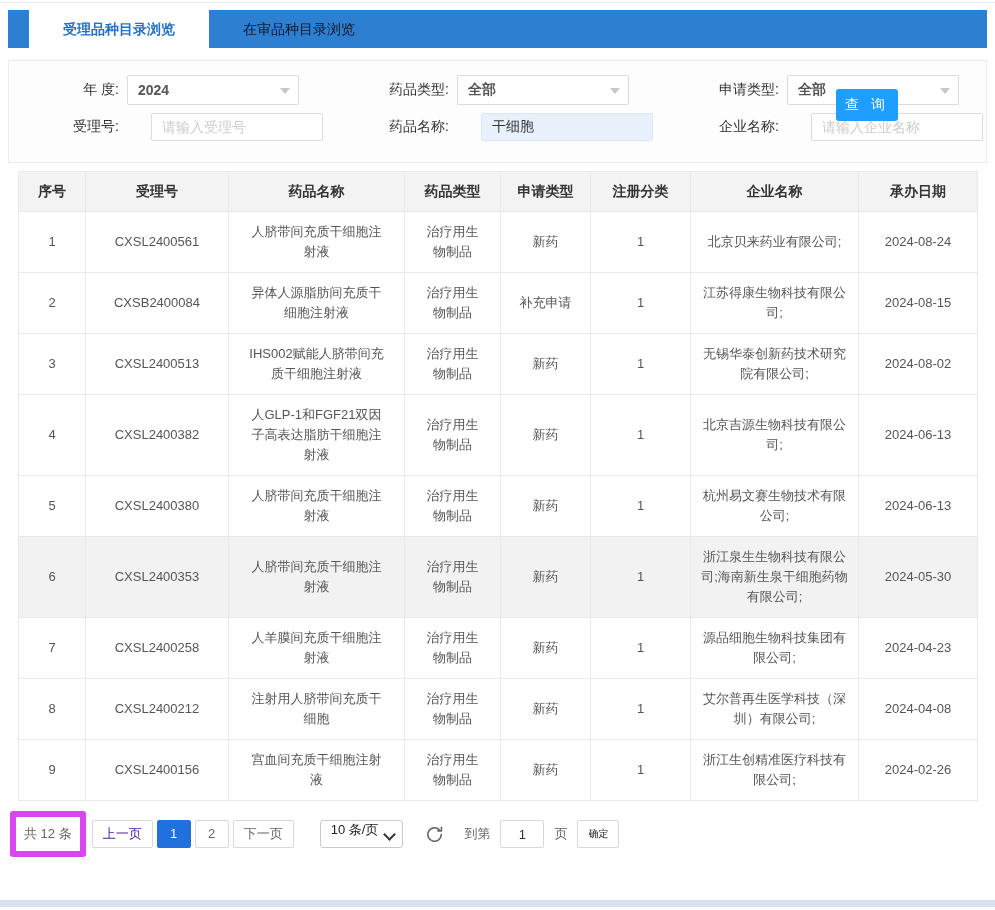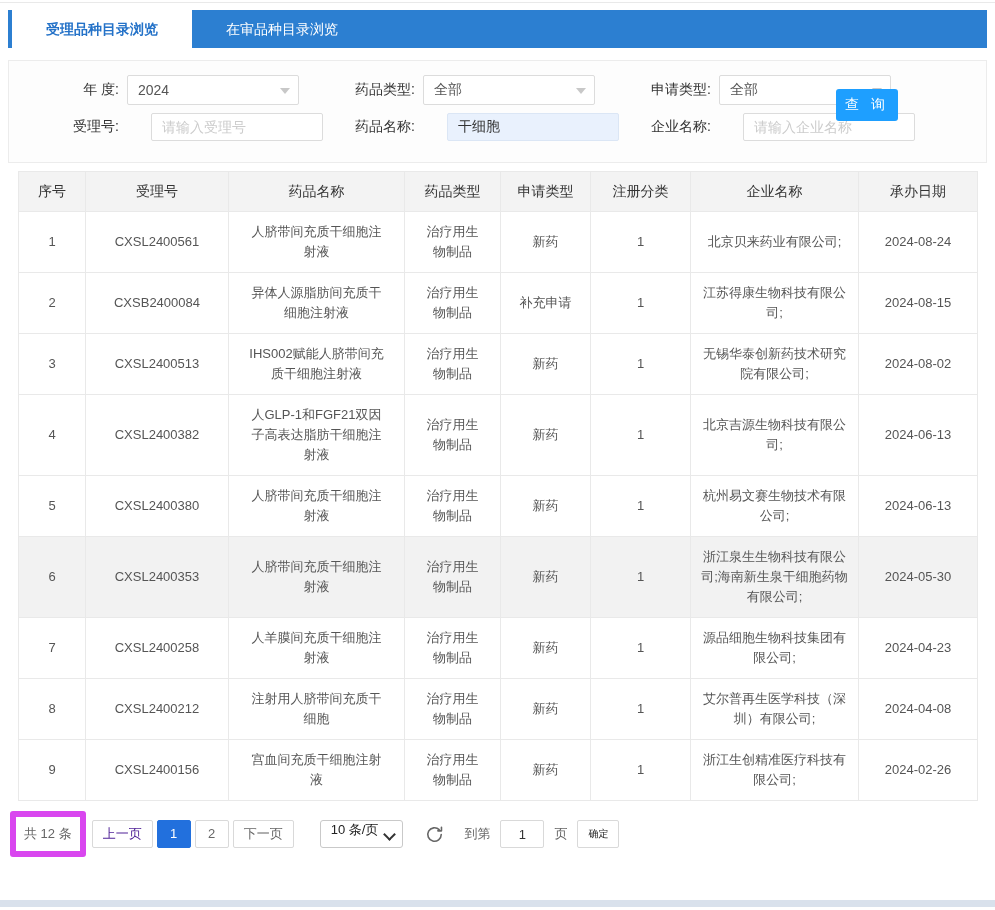--- a/index.html
+++ b/index.html
@@ -6,47 +6,47 @@
   body{
     width:995px;height:910px;position:relative;background:#fff;
     font-family:"Liberation Sans","DejaVu Sans",sans-serif;
     overflow:hidden;color:#555;
   }
   .topline{height:1px;background:#e9e9e9;margin-top:2px;}
   .wrap{margin:0 8px;}
 
   
   .tabbar{margin-top:7px;background:#2c7fd1;height:38px;display:flex;}
-  .tab{height:38px;line-height:38px;padding:0 34px;font-size:14px;color:#ffffff;cursor:pointer;white-space:nowrap;}
-  .tab.active{background:#fff;color:#2472c8;font-weight:bold;margin-left:4px;}
+  .tab{height:38px;line-height:38px;padding:0 34px;font-size:14px;color:#0f172a;cursor:pointer;white-space:nowrap;}
+  .tab.active{background:#fff;color:#2472c8;font-weight:bold;margin-left:21px;}
 
   
   .form-panel{position:relative;margin-top:12px;border:1px solid #ececec;background:#fdfdfd;padding:14px 0 13px 0;}
-  .form-row{display:flex;align-items:center;margin:0 0 8px 0;}
+  .form-row{display:flex;align-items:center;margin:0 0 8px 0;gap:34px;}
   .form-row:last-child{margin-bottom:0;}
   .fgroup{display:flex;align-items:center;width:252px;margin-left:44px;}
   .fgroup label{width:66px;text-align:right;font-size:14px;color:#333;flex:0 0 66px;}
   .control{margin-left:8px;width:172px;box-sizing:border-box;}
   .select{position:relative;height:30px;border:1px solid #dcdcdc;border-radius:2px;background:#fff;
-          display:flex;align-items:center;padding:0 22px 0 10px;font-size:14px;color:#555;cursor:pointer;}
+          display:flex;align-items:center;padding:0 22px 0 10px;font-size:14px;color:#555;cursor:pointer;font-weight:bold;}
   .caret{position:absolute;right:8px;top:12px;width:0;height:0;border-left:5px solid transparent;
          border-right:5px solid transparent;border-top:6px solid #c8c8c8;}
   input.text{height:28px;border:1px solid #dcdcdc;border-radius:2px;background:#fff;
              padding:0 10px;font-size:14px;color:#333;font-family:inherit;margin-left:32px;}
   input.text::placeholder{color:#ccc;}
   input.filled{background:#e9f1fd;border-color:#dbe6f5;}
   .search-btn{position:absolute;right:88px;top:28px;width:62px;height:32px;background:#1E9FFF;color:#fff;
               border:none;border-radius:3px;font-size:14px;letter-spacing:4px;cursor:pointer;font-family:inherit;}
 
   
   .table-wrap{margin:8px 10px 0 10px;}
   table{width:100%;border-collapse:collapse;table-layout:fixed;}
   col.c0{width:67px;}col.c1{width:143px;}col.c2{width:176px;}col.c3{width:96px;}
   col.c4{width:90px;}col.c5{width:100px;}col.c6{width:168px;}col.c7{width:119px;}
-  th{background:#f3f3f3;border:1px solid #e9e9e9;font-size:14px;font-weight:normal;color:#333;
+  th{background:#f3f3f3;border:1px solid #e9e9e9;font-size:14px;font-weight:bold;color:#333;
      padding:10px 4px;line-height:19px;text-align:center;}
   td{border:1px solid #e9e9e9;font-size:13px;color:#555;text-align:center;
      padding:10px 8px;line-height:20px;word-break:break-all;}
   td:nth-child(3){padding:10px 18px;}
   td:nth-child(4){padding:10px 20px;}
   tr.hl td{background:#f2f2f2;}
 
   
   .pagination{display:flex;align-items:center;margin:10px 10px 0 2px;font-size:13px;color:#666;}
   .total-box{border:6px solid #d946ef;border-radius:3px;padding:8px 8px;margin-right:6px;color:#666;white-space:nowrap;}

